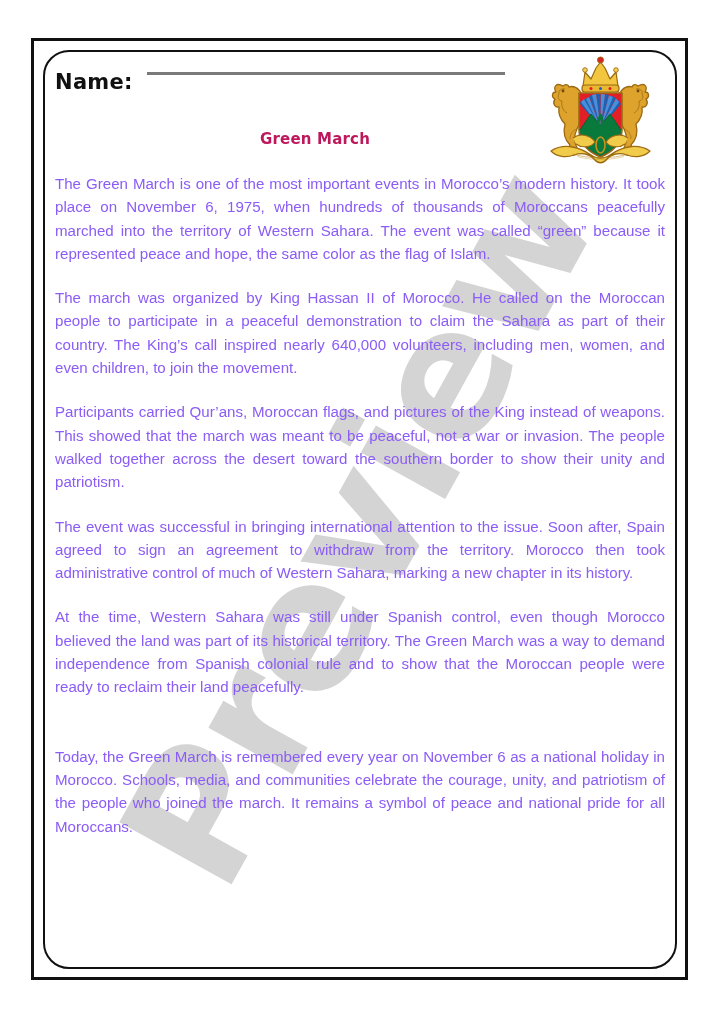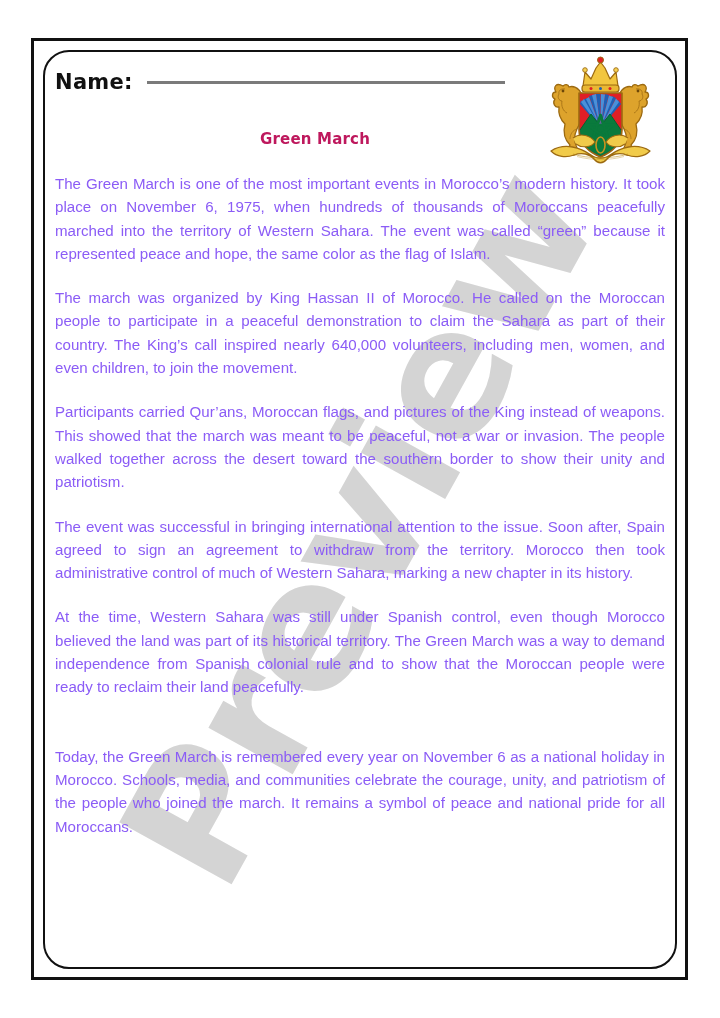--- a/index.html
+++ b/index.html
@@ -81,21 +81,21 @@
     height: 1018px;
     z-index: 3;
   }
 
   
   .name-row {
     position: absolute;
     left: 55px;
     top: 72px;
     display: flex;
-    align-items: center;
+    align-items: flex-start;
     width: 450px;
     gap: 8px;
   }
   .name-label {
     font-family: "DejaVu Sans", sans-serif;
     font-weight: bold;
     font-size: 21px;
     letter-spacing: 0.3px;
     color: #111111;
     line-height: 1;

